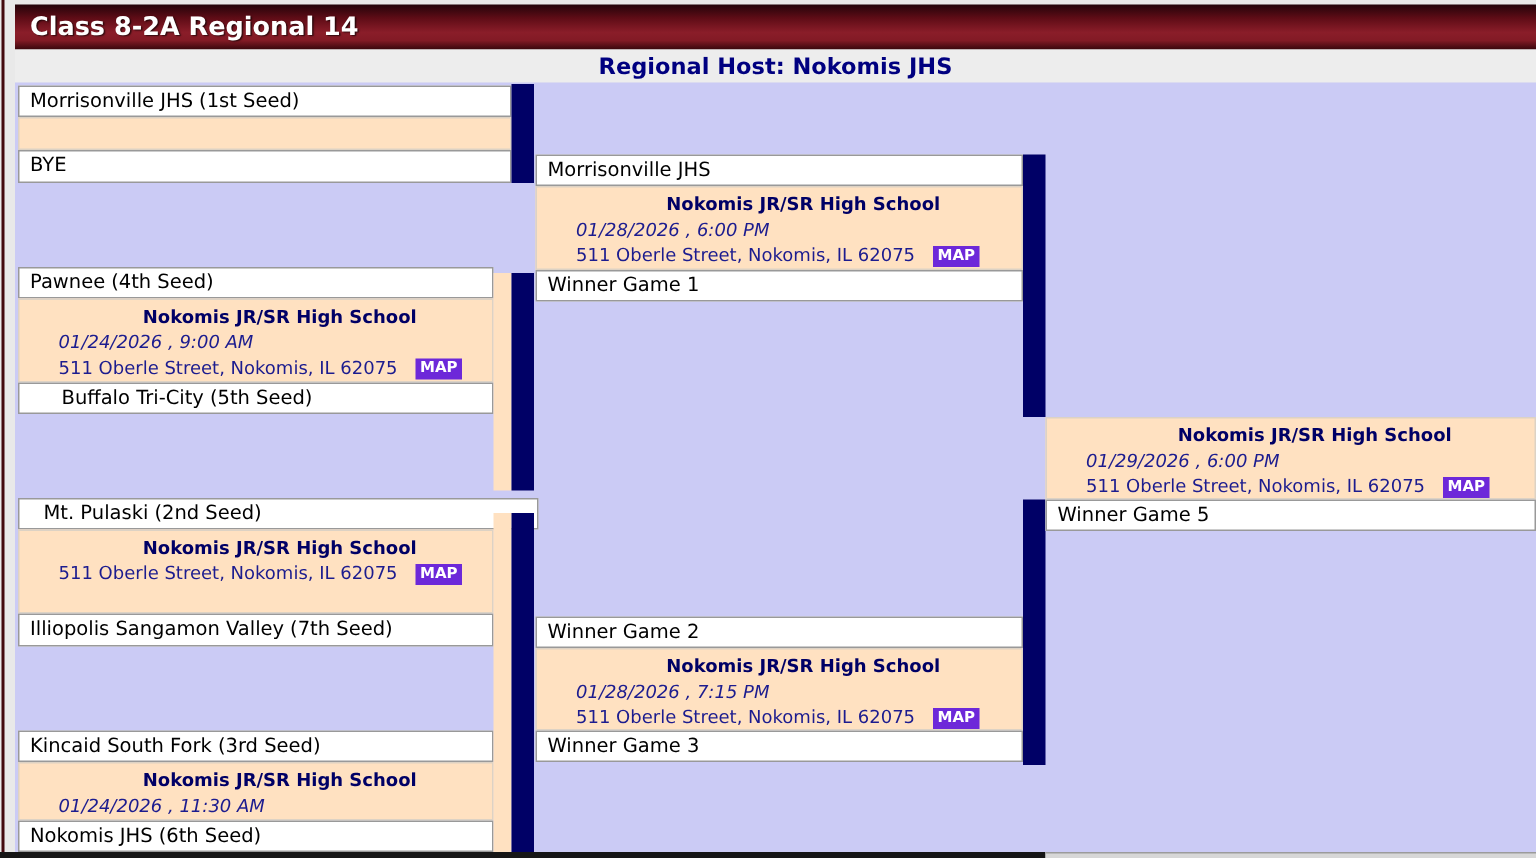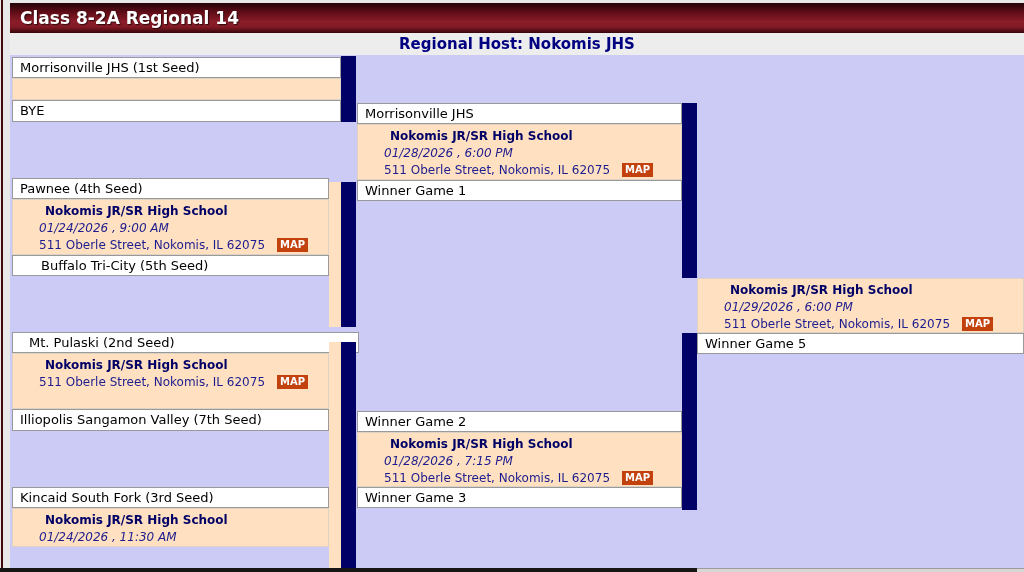--- a/index.html
+++ b/index.html
@@ -13,25 +13,25 @@
     text-shadow:1px 1px 1px rgba(0,0,0,0.65);white-space:nowrap;}
   .hostrow{left:10px;top:33px;width:1014px;height:22px;background:#ededed;
     color:#000080;font-weight:bold;font-size:15px;line-height:22px;text-align:center;white-space:nowrap;}
   .bracket{left:10px;top:55px;width:1014px;height:513px;background:#cbcbf5;}
   .slot{position:absolute;box-sizing:border-box;background:#ffffff;border:1px solid #999999;
     color:#000000;font-size:13px;line-height:18px;padding:1px 0 0 7px;white-space:nowrap;overflow:hidden;}
   .team{font-weight:normal;}
   .seed{font-weight:normal;margin-left:4px;}
   .gamebox{position:absolute;box-sizing:border-box;background:#ffe1c1;border:1px solid #ddd2c4;
     color:#1c1c8f;font-size:12px;line-height:17px;padding:3px 0 0 26px;white-space:nowrap;overflow:hidden;}
-  .school{font-weight:bold;color:#000066;padding-left:6px;}
+  .school{font-weight:bold;color:#000066;padding-left:6px;text-align:center;}
   .gdate{font-style:italic;}
   .bar{position:absolute;background:#000066;}
   .sliver{position:absolute;background:#ffe1c1;}
-  .mapbtn{display:inline-block;background:#c2410c;color:#ffffff;font-size:10px;font-weight:bold;
+  .mapbtn{display:inline-block;background:#6d28d9;color:#ffffff;font-size:10px;font-weight:bold;
     line-height:12px;padding:1px 3px;margin-left:12px;vertical-align:1px;cursor:pointer;}
   .botdark{left:0;top:568px;width:697px;height:4px;background:#161616;}
   .botgray{left:697px;top:568px;width:327px;height:4px;background:#d7d7d7;border-top:1px solid #9b9b9b;}
 </style>
 </head>
 <body>
 
 <div class="page">
 
   <div class="abs leftline"></div>
@@ -73,20 +73,23 @@
       <span class="team">Illiopolis Sangamon Valley</span><span class="seed">(7th Seed)</span>
     </div>
 
     <div class="slot" style="left:2px;top:432px;width:317px;height:21px;">
       <span class="team">Kincaid South Fork</span><span class="seed">(3rd Seed)</span>
     </div>
     <div class="gamebox" style="left:2px;top:453px;width:317px;height:39px;">
       <div class="school">Nokomis JR/SR High School</div>
       <div class="gdate">01/24/2026 , 11:30 AM</div>
     </div>
+    <div class="slot" style="left:2px;top:492px;width:317px;height:21px;">
+      <span class="team">Nokomis JHS</span><span class="seed">(6th Seed)</span>
+    </div>
 
     <div class="sliver" style="left:319px;top:127px;width:12px;height:145px;"></div>
     <div class="sliver" style="left:319px;top:287px;width:12px;height:226px;"></div>
 
     <div class="bar" style="left:331px;top:1px;width:15px;height:66px;"></div>
     <div class="bar" style="left:331px;top:127px;width:15px;height:145px;"></div>
     <div class="bar" style="left:331px;top:287px;width:15px;height:226px;"></div>
 
     <div class="slot" style="left:347px;top:48px;width:325px;height:21px;">
       <span class="team">Morrisonville JHS</span>

